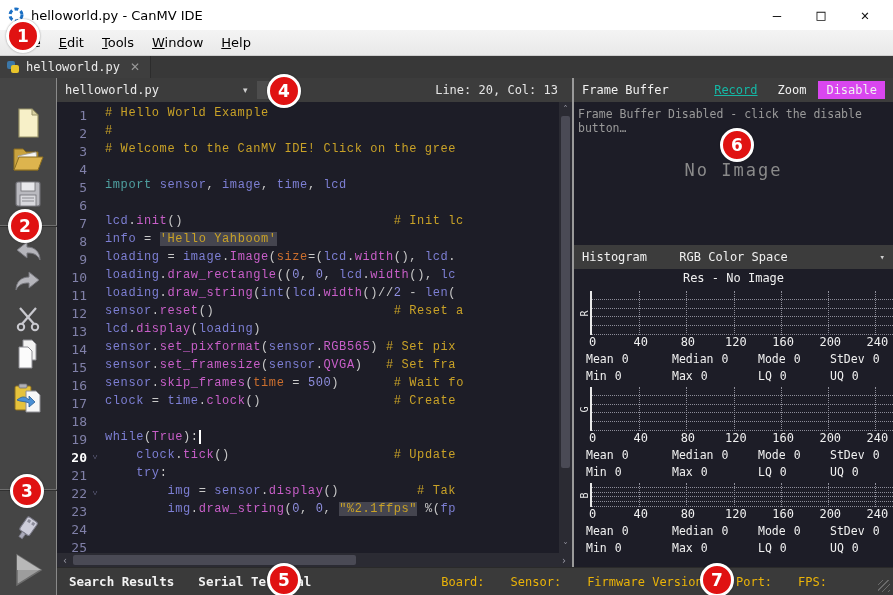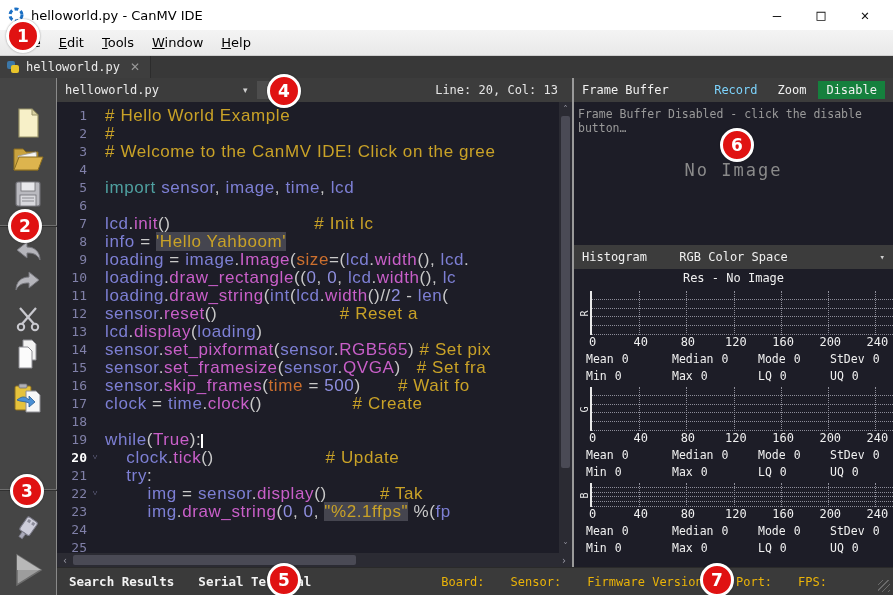--- a/index.html
+++ b/index.html
@@ -46,22 +46,22 @@
   .edheader .pos { margin-left:auto; font-family:"DejaVu Sans Mono", monospace; font-size:12px; color:#e6e6e6; padding-right:6px; }
 
   .editor { flex:1 1 auto; display:flex; min-height:0; overflow:hidden; position:relative; }
   .gutter { width:46px; flex:0 0 auto; padding-top:4px; }
   .gutrow { height:18px; display:flex; align-items:center; justify-content:flex-end;
     font-family:"DejaVu Sans Mono", monospace; font-size:13px; color:#8080a8; }
   .gutrow .num { width:28px; text-align:right; }
   .gutrow .fold { width:16px; text-align:center; font-size:9px; color:#8080a8; }
   .gutrow.cur .num { color:#ffffff; font-weight:bold; }
   .codepane { flex:1 1 auto; padding:4px 0 0 2px; overflow:hidden; position:relative; }
-  .codeline { height:18px; white-space:pre; font-family:Liberation Sans, sans-serif;
-    font-size:17px; letter-spacing:0.6px; color:#cccccc; }
+  .codeline { height:18px; white-space:pre; font-family:Liberation Mono, monospace;
+    font-size:12px; letter-spacing:0.6px; color:#cccccc; }
   .tk-cm { color:#c9a227; } .tk-kw { color:#4fa0a0; } .tk-id { color:#7d7fd4; }
   .tk-fn { color:#c95fc9; } .tk-op { color:#c9c9c9; } .tk-num { color:#8f8fdf; }
   .tk-st { color:#c9a227; background:#45454f; } .tk-pr { color:#cc6f2e; }
   .caret { display:inline-block; width:2px; height:14px; background:#fff; vertical-align:middle; }
 
   .vscroll { width:13px; flex:0 0 auto; background:#2b2b33; display:flex; flex-direction:column; align-items:center; }
   .varrow { height:14px; color:#9a9aa6; font-size:9px; display:flex; align-items:center; justify-content:center; width:100%; }
   .vthumb { width:9px; flex:0 0 auto; height:78%; background:#4a4a55; border-radius:2px; }
 
   .hscroll { height:14px; background:#2b2b33; display:flex; align-items:center; flex:0 0 auto; }
@@ -69,22 +69,22 @@
   .hthumb { height:10px; width:55%; background:#4a4a55; border-radius:2px; }
 
   .splitter { width:2px; background:#9a9a9a; flex:0 0 auto; }
 
   
   .rightpanel { width:319px; flex:0 0 auto; display:flex; flex-direction:column; background:#1d1d27; min-height:0; }
   .panelbar { height:24px; background:#3c3c3c; display:flex; align-items:center; padding:0 8px;
     font-family:"DejaVu Sans Mono", monospace; font-size:12px; color:#f0f0f0; flex:0 0 auto; }
   .fbbtns { margin-left:auto; display:flex; align-items:center; gap:4px; }
   .fbbtn { padding:2px 8px; font-size:12px; color:#f0f0f0; }
-  .fbbtn.disabled { color:#7dd3fc; }
-  .fbbtn.active { background:#15803d; }
+  .fbbtn.disabled { color:#14b8a6;text-decoration:underline; }
+  .fbbtn.active { background:#d946ef; }
   .fbarea { height:143px; flex:0 0 auto; position:relative; }
   .fbmsg { font-family:"DejaVu Sans Mono", monospace; font-size:11.5px; color:#9a9a9a; padding:5px 4px; }
   .noimage { position:absolute; top:58px; width:100%; text-align:center;
     font-family:"DejaVu Sans Mono", monospace; font-size:17px; color:#8a8a8a; letter-spacing:2px; }
   .histbar .dropA2 { margin-left:auto; color:#cfcfcf; font-size:9px; }
   .histbar .space { position:absolute; left:0; right:0; text-align:center; pointer-events:none; }
   .histbar { position:relative;justify-content:flex-end; }
   .histarea { flex:1 1 auto; display:flex; flex-direction:column; min-height:0; padding:2px 0 2px 0; }
   .resline { text-align:center; font-family:"DejaVu Sans Mono", monospace; font-size:12px; color:#f0f0f0; height:20px; flex:0 0 auto; }
   .chanblock { flex:0 0 auto; padding:0 0 0 4px; }

